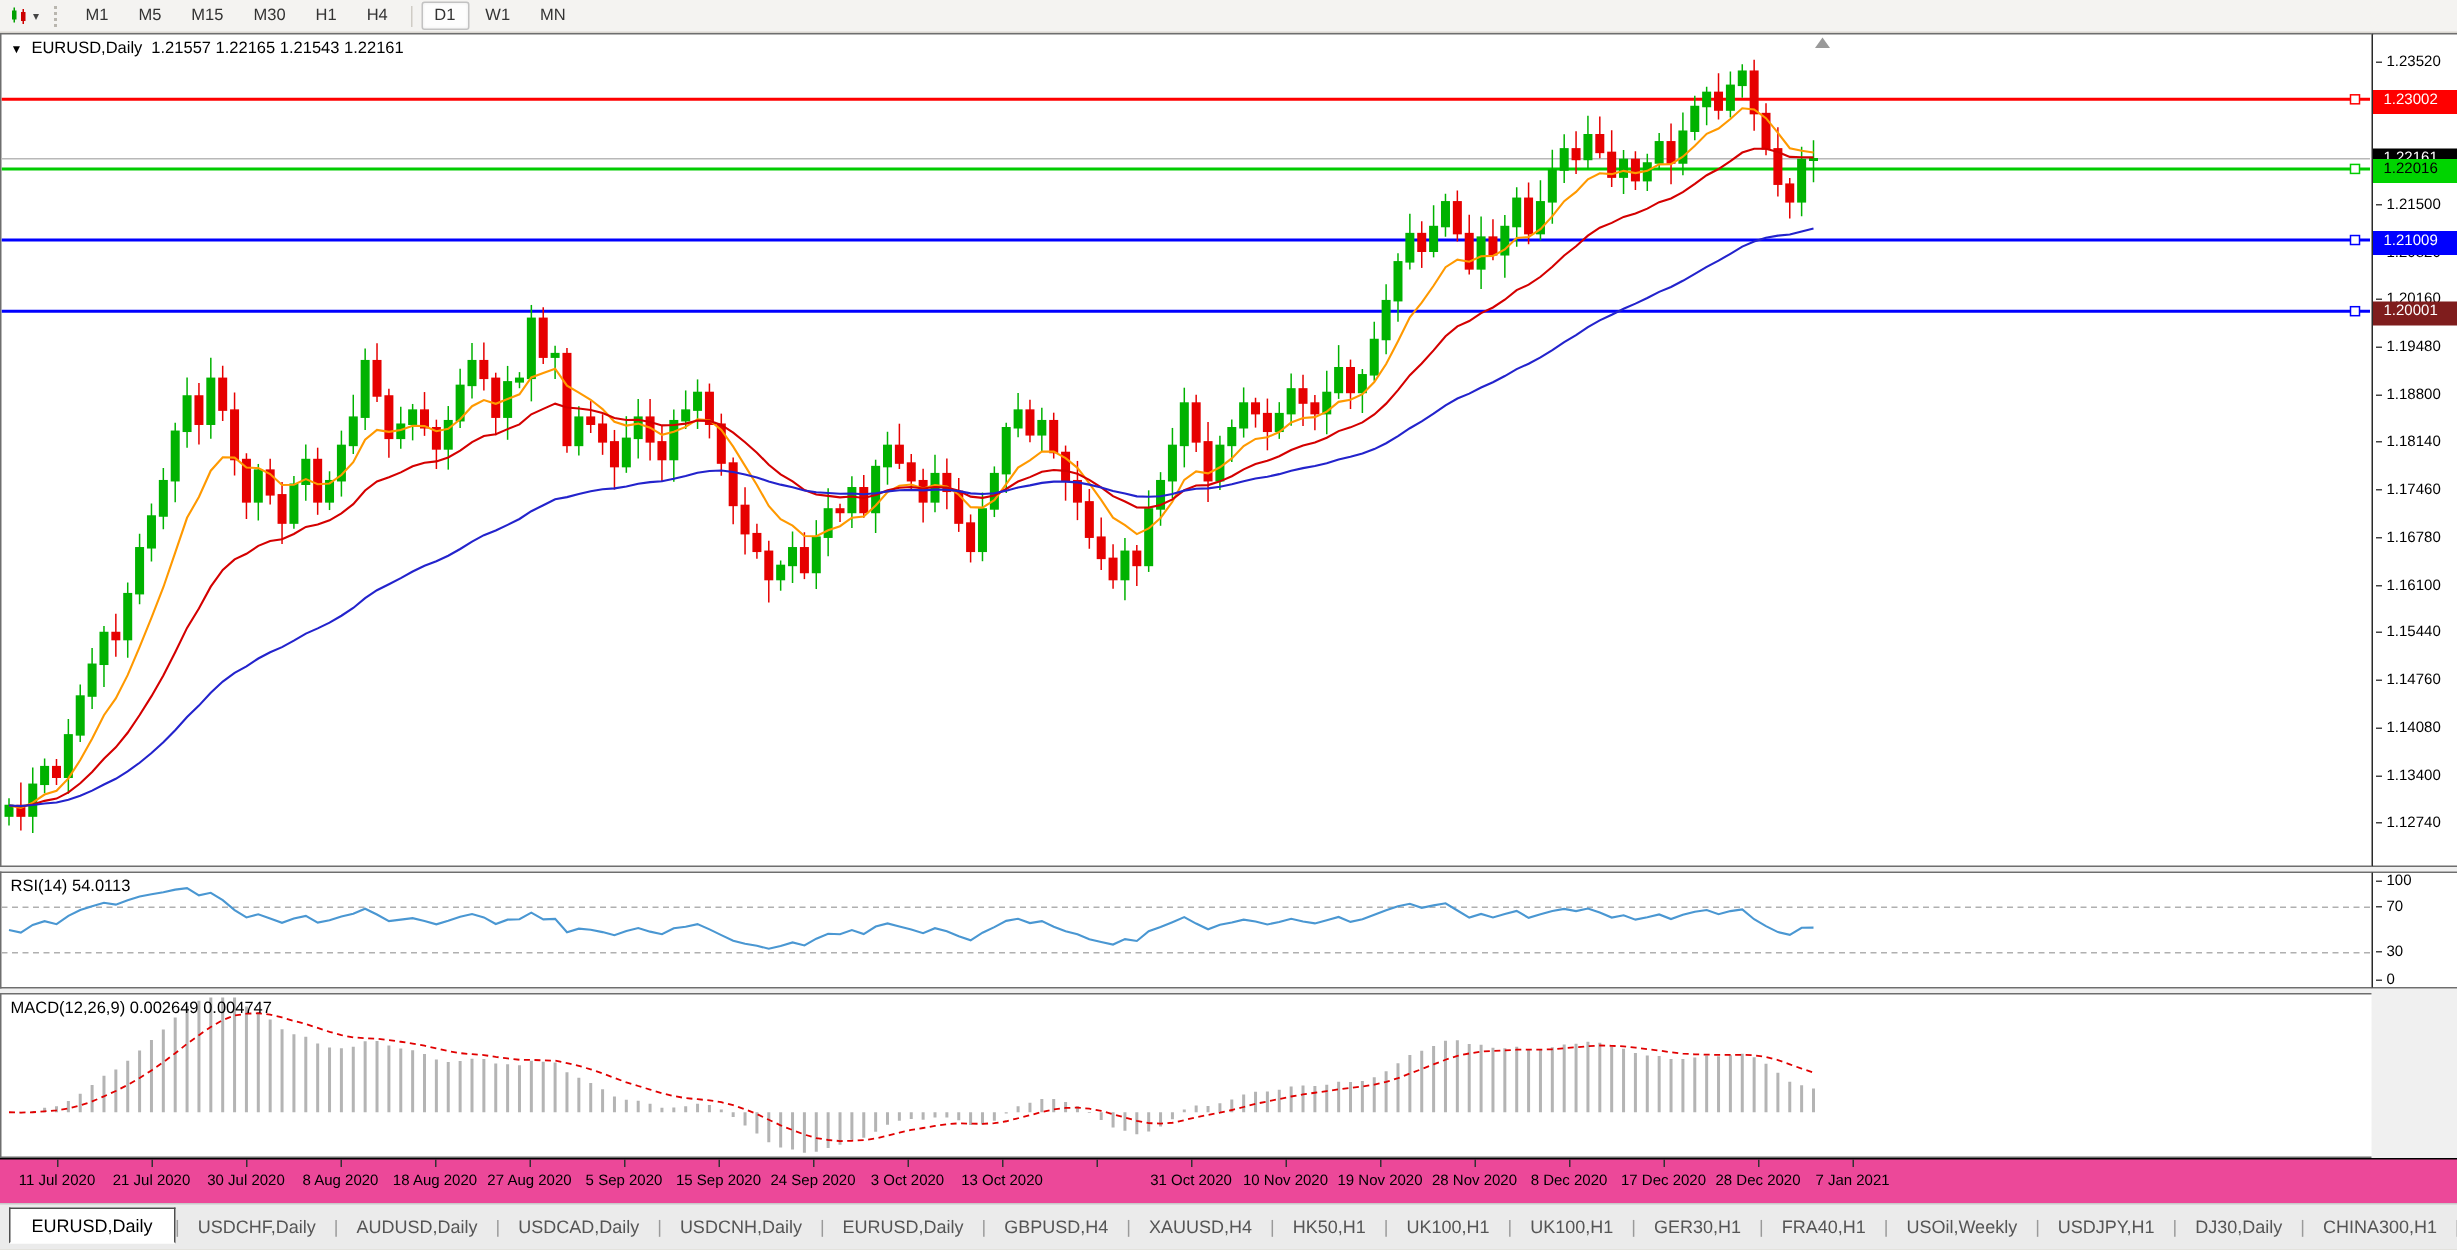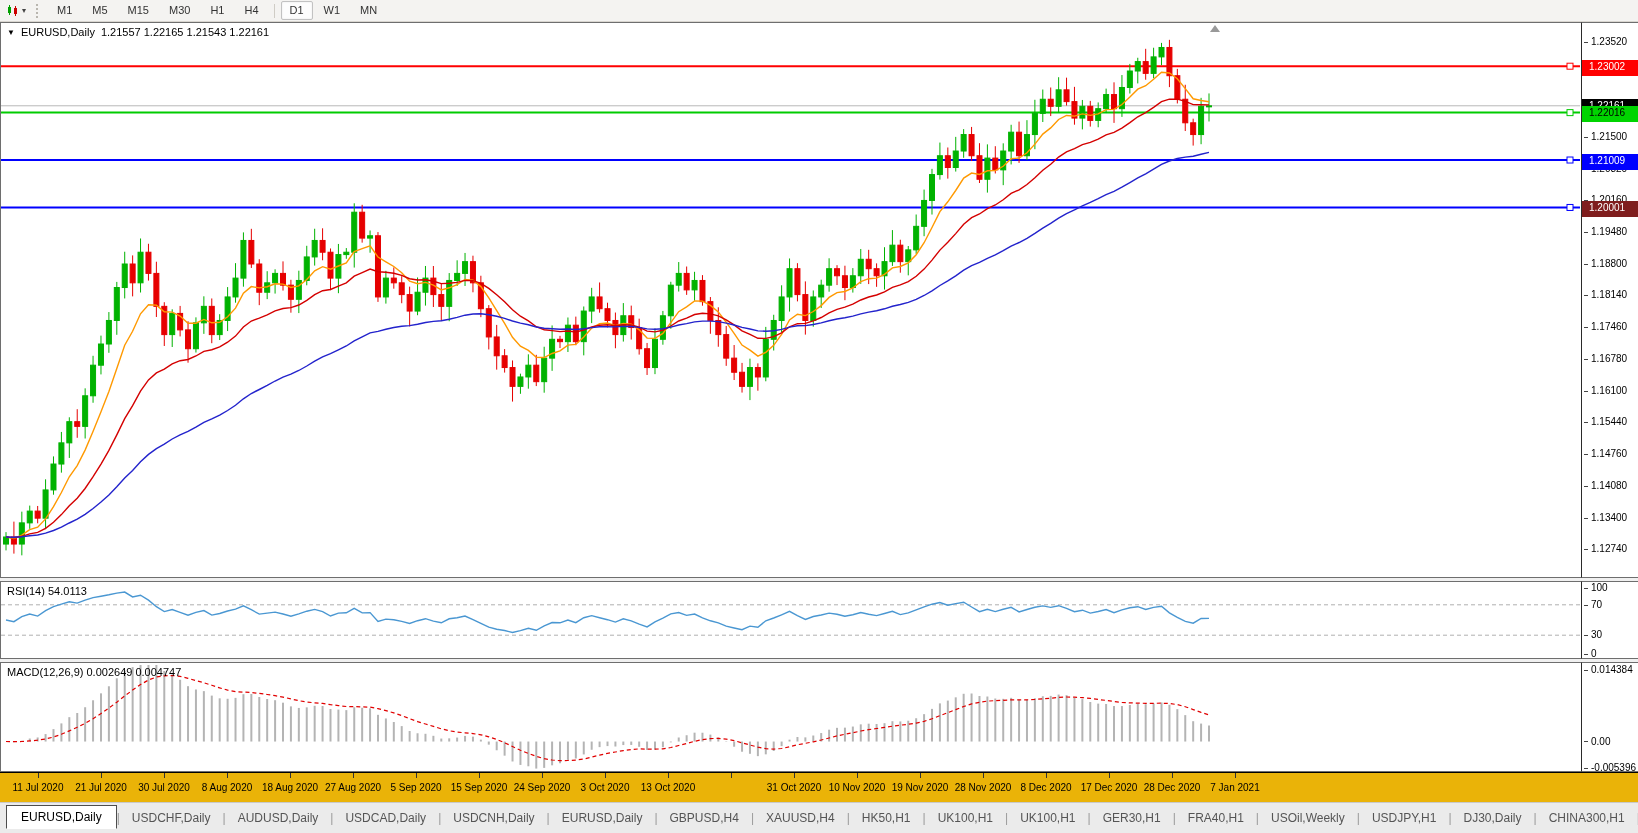--- a/index.html
+++ b/index.html
@@ -24,21 +24,21 @@
   .pane svg{display:block;}
   .pane-label{position:absolute;top:3px;left:6px;font-size:11px;color:#000;z-index:5;white-space:nowrap;}
   .chart-title{display:flex;gap:6px;align-items:center;}
   .collapse{font-size:8px;color:#000;}
   .tick{position:absolute;font-size:10px;color:#000;white-space:nowrap;left:2px;}
   .tick:before{content:"";display:inline-block;width:4px;height:1px;background:#444;
                vertical-align:middle;margin-right:3px;}
   .plabel{position:absolute;left:0;width:56px;height:16px;font-size:10px;line-height:13px;
           padding-left:7px;box-sizing:border-box;white-space:nowrap;z-index:6;}
   
-  .dates{position:absolute;top:772px;left:0;width:1638px;height:30px;background:#eab308;
+  .dates{position:absolute;top:772px;left:0;width:1638px;height:30px;background:#ec4899;
          border-top:1px solid #000;}
   .dtick{position:absolute;top:0;width:1px;height:5px;background:#333;}
   .dlabel{position:absolute;top:9px;font-size:10px;color:#000;transform:translateX(-50%);white-space:nowrap;}
   
   .tabbar{position:absolute;top:802px;left:0;width:1638px;height:31px;background:#ebebeb;
           border-top:1px solid #c9c9c9;display:flex;align-items:center;padding-left:6px;box-sizing:border-box;}
   .tab{font-size:12px;color:#555;padding:4px 12px;cursor:pointer;white-space:nowrap;}
   .tab.active{background:#ffffff;color:#000;border:1px solid #4d4d4d;border-bottom-color:#fff;
               padding:4px 14px;margin-top:-2px;}
   .tabsep{color:#9a9a9a;font-size:12px;}
@@ -597,25 +597,20 @@
         <line x1="1160.5131578947369" y1="78.53751263902933" x2="1160.5131578947369" y2="39.48141035615812" stroke="#b4b4b4" stroke-width="2"></line>
         <line x1="1168.4276315789475" y1="78.53751263902933" x2="1168.4276315789475" y2="41.76226160380538" stroke="#b4b4b4" stroke-width="2"></line>
         <line x1="1176.342105263158" y1="78.53751263902933" x2="1176.342105263158" y2="46.14614647751374" stroke="#b4b4b4" stroke-width="2"></line>
         <line x1="1184.2565789473686" y1="78.53751263902933" x2="1184.2565789473686" y2="52.12774846709679" stroke="#b4b4b4" stroke-width="2"></line>
         <line x1="1192.171052631579" y1="78.53751263902933" x2="1192.171052631579" y2="58.20405573358344" stroke="#b4b4b4" stroke-width="2"></line>
         <line x1="1200.0855263157896" y1="78.53751263902933" x2="1200.0855263157896" y2="60.5830532657551" stroke="#b4b4b4" stroke-width="2"></line>
         <line x1="1208" y1="78.53751263902933" x2="1208" y2="62.60799340527651" stroke="#b4b4b4" stroke-width="2"></line>
         <path d="M5.0 78.5 L12.9 78.7 L20.8 78.5 L28.7 77.9 L36.7 77.2 L44.6 76.0 L52.5 74.0 L60.4 71.3 L68.3 67.9 L76.2 64.3 L84.1 60.3 L92.1 55.7 L100.0 50.6 L107.9 45.1 L115.8 39.2 L123.7 32.9 L131.6 27.1 L139.5 21.6 L147.5 17.0 L155.4 14.0 L163.3 12.8 L171.2 12.5 L179.1 13.4 L187.0 15.3 L194.9 17.6 L202.9 19.7 L210.8 22.3 L218.7 24.9 L226.6 27.1 L234.5 28.6 L242.4 29.1 L250.3 29.5 L258.3 30.4 L266.2 31.5 L274.1 32.7 L282.0 34.1 L289.9 35.9 L297.8 37.7 L305.8 39.1 L313.7 39.8 L321.6 40.4 L329.5 41.6 L337.4 42.6 L345.3 43.5 L353.2 43.6 L361.2 43.9 L369.1 44.1 L377.0 45.7 L384.9 47.6 L392.8 49.9 L400.7 52.6 L408.6 55.6 L416.6 58.6 L424.5 61.0 L432.4 63.4 L440.3 65.8 L448.2 67.7 L456.1 69.1 L464.0 69.8 L472.0 70.6 L479.9 71.8 L487.8 73.8 L495.7 76.5 L503.6 79.7 L511.5 83.5 L519.4 87.2 L527.4 90.4 L535.3 93.4 L543.2 95.7 L551.1 97.0 L559.0 97.7 L566.9 97.5 L574.8 97.1 L582.8 96.0 L590.7 94.1 L598.6 92.1 L606.5 90.3 L614.4 89.0 L622.3 87.6 L630.2 86.5 L638.2 85.9 L646.1 86.1 L654.0 86.2 L661.9 85.8 L669.8 84.5 L677.7 82.5 L685.6 80.5 L693.6 78.3 L701.5 76.6 L709.4 75.6 L717.3 75.4 L725.2 76.1 L733.1 77.6 L741.0 79.8 L749.0 82.0 L756.9 84.2 L764.8 85.7 L772.7 86.1 L780.6 85.5 L788.5 83.8 L796.4 81.8 L804.4 80.3 L812.3 78.8 L820.2 77.0 L828.1 75.0 L836.0 72.9 L843.9 71.3 L851.8 69.7 L859.8 68.0 L867.7 66.6 L875.6 65.5 L883.5 64.4 L891.4 63.2 L899.3 62.2 L907.3 61.3 L915.2 60.1 L923.1 58.3 L931.0 55.8 L938.9 52.7 L946.8 49.7 L954.7 46.6 L962.7 43.5 L970.6 40.9 L978.5 39.3 L986.4 38.1 L994.3 37.6 L1002.2 37.3 L1010.1 36.8 L1018.1 36.8 L1026.0 36.8 L1033.9 36.5 L1041.8 35.8 L1049.7 35.2 L1057.6 34.5 L1065.5 34.0 L1073.5 34.2 L1081.4 34.6 L1089.3 35.4 L1097.2 36.5 L1105.1 37.4 L1113.0 38.5 L1120.9 39.4 L1128.9 39.9 L1136.8 40.1 L1144.7 40.3 L1152.6 40.3 L1160.5 40.2 L1168.4 40.5 L1176.3 41.6 L1184.3 43.7 L1192.2 46.6 L1200.1 49.4 L1208.0 52.0 " fill="none" stroke="#e00000" stroke-width="1.2" stroke-dasharray="4 3"></path>
       </svg>
   </div>
-  <div class="axis" id="macdAxis" style="top:662px;height:110px;">
-      <div class="tick" style="top: 1px;">0.014384</div>
-      <div class="tick" style="top: 72.5375px;">0.00</div>
-      <div class="tick" style="top: 99px;">-0.005396</div>
-    </div>
 
   <div class="dates" id="dateAxis">
       <div class="dtick" style="left: 38px;"></div>
       <div class="dlabel" style="left: 38px;">11 Jul 2020</div>
       <div class="dtick" style="left: 101px;"></div>
       <div class="dlabel" style="left: 101px;">21 Jul 2020</div>
       <div class="dtick" style="left: 164px;"></div>
       <div class="dlabel" style="left: 164px;">30 Jul 2020</div>
       <div class="dtick" style="left: 227px;"></div>
       <div class="dlabel" style="left: 227px;">8 Aug 2020</div>

